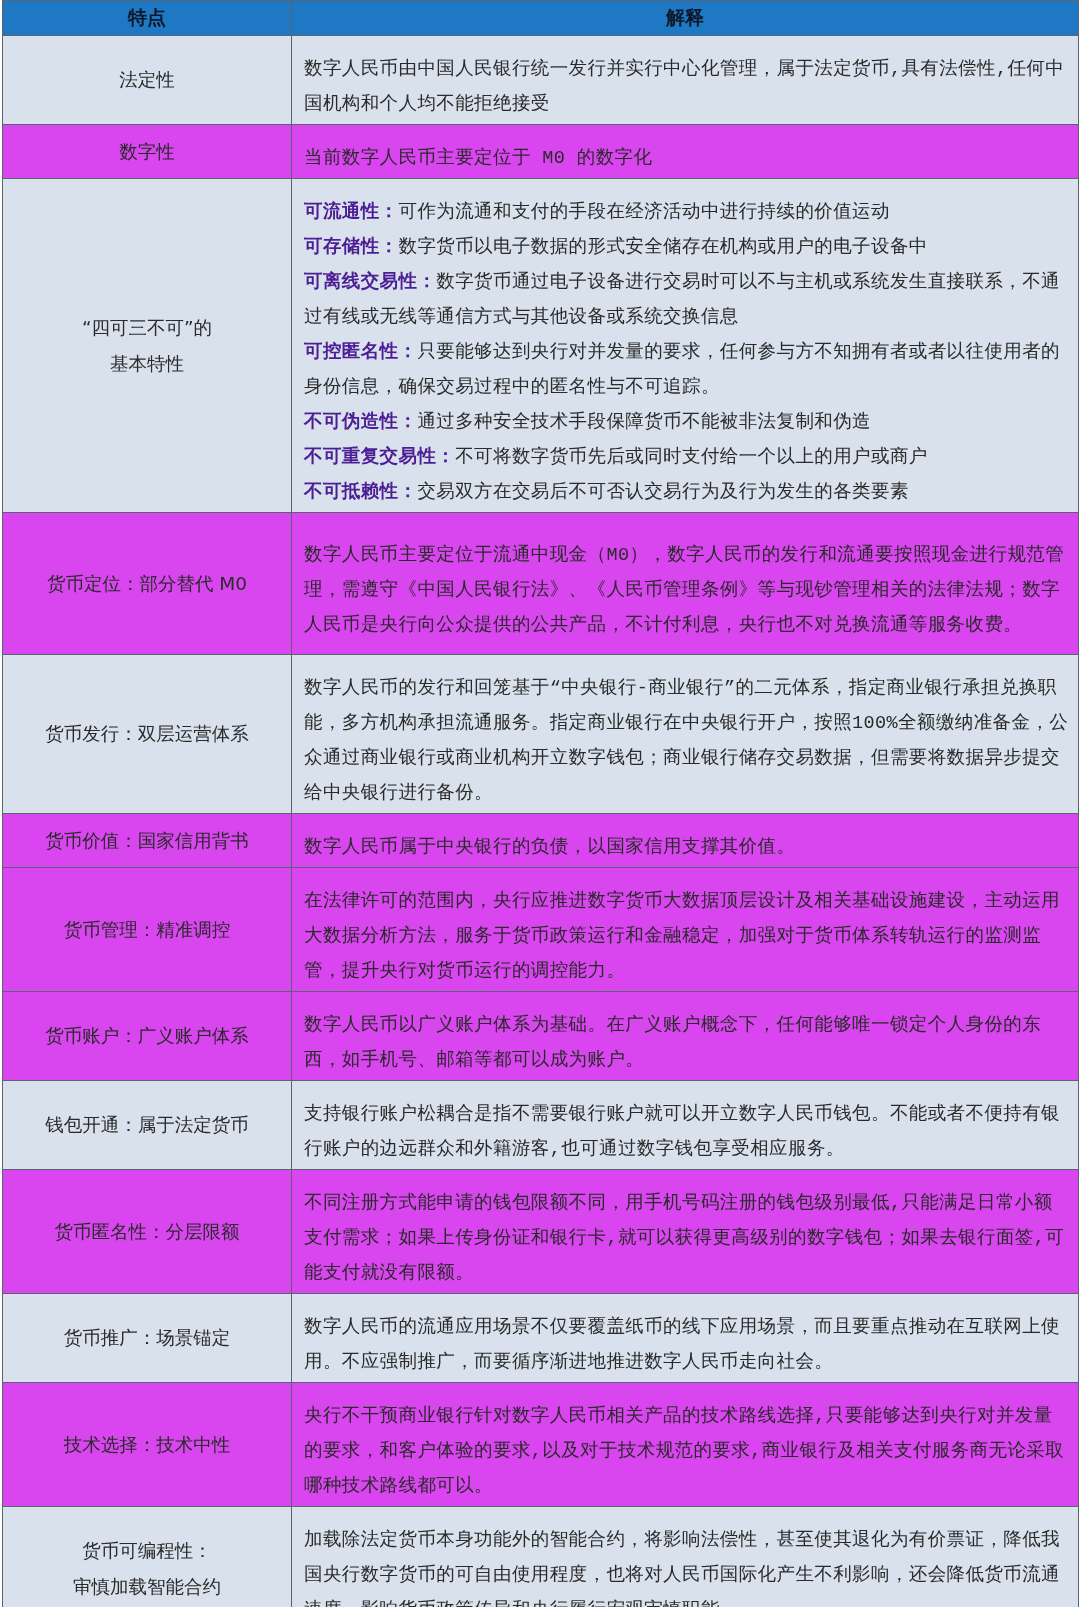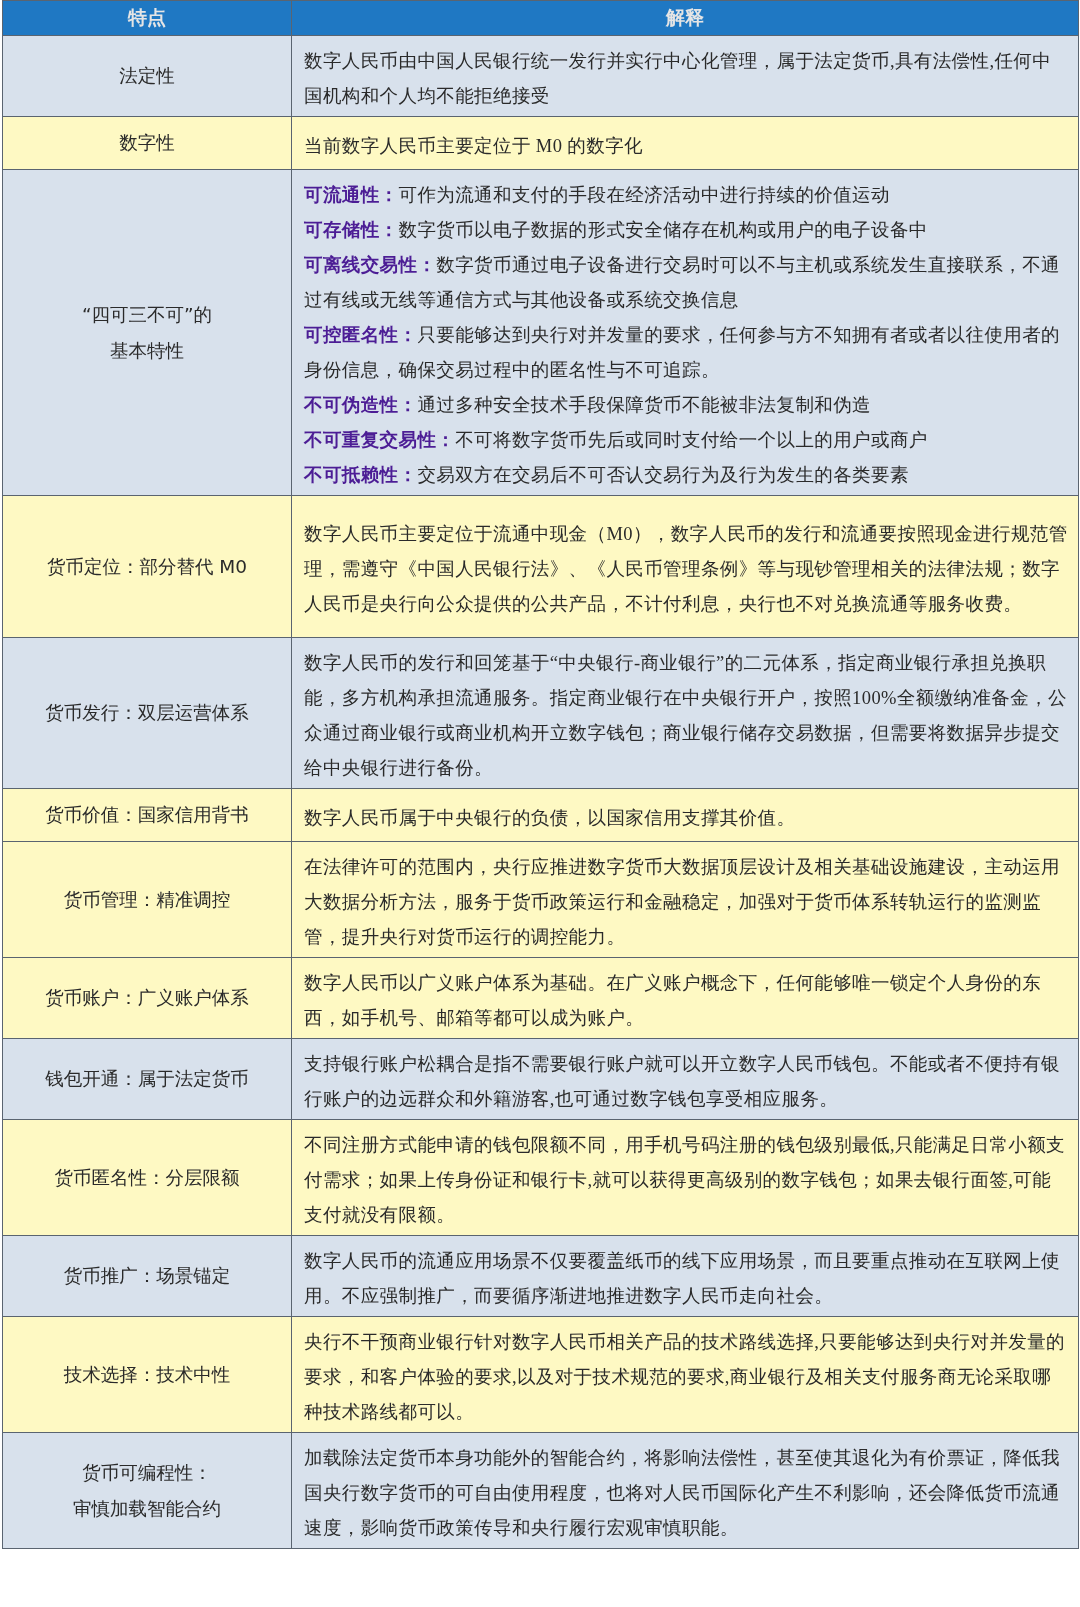--- a/index.html
+++ b/index.html
@@ -1,25 +1,25 @@
 <!DOCTYPE html>
 <html><head>
 <meta charset="utf-8">
 <style>
   html, body { margin:0; padding:0; background:#ffffff; }
   body { width:1080px; height:1607px; overflow:hidden; font-family:"DejaVu Serif","Liberation Serif",serif; }
   table { border-collapse:collapse; width:1076px; margin-left:2px; table-layout:fixed; }
   col.c1 { width:289px; }
   col.c2 { width:787px; }
-  th { background:#1f78c3; color:#e5e5e5; font-family:"DejaVu Sans","Liberation Sans",sans-serif; font-weight:bold; font-size:19px; height:34px; padding:0; border:1.5px solid #5a6470; text-align:center;margin-top:9px; }
+  th { background:#1f78c3; color:#0f172a; font-family:"DejaVu Sans","Liberation Sans",sans-serif; font-weight:bold; font-size:19px; height:34px; padding:0; border:1.5px solid #5a6470; text-align:center;margin-top:9px; }
   td { border:1.5px solid #5a6470; font-size:18.5px; color:#2a2a2a; padding:8px; }
   td.k { text-align:center; vertical-align:middle; font-family:"DejaVu Sans","Liberation Sans",sans-serif; line-height:36px; }
-  td.v { padding:8px 8px 2px 12px; line-height:35px; vertical-align:middle; font-family:Liberation Serif, serif; letter-spacing:0.4px; }
+  td.v { padding:16px 8px 2px 12px; line-height:35px; vertical-align:middle; font-family:Liberation Mono, monospace; letter-spacing:0.4px; }
   tr.a td { background:#d8e1ec; }
-  tr.b td { background:#fef9c3; }
+  tr.b td { background:#d946ef; }
   .line { display:block; }
   .bold { font-weight:bold; color:#4c1d95; }
 </style>
 </head>
 <body>
 
 <table>
   <colgroup>
       <col class="c1">
       <col class="c2">

